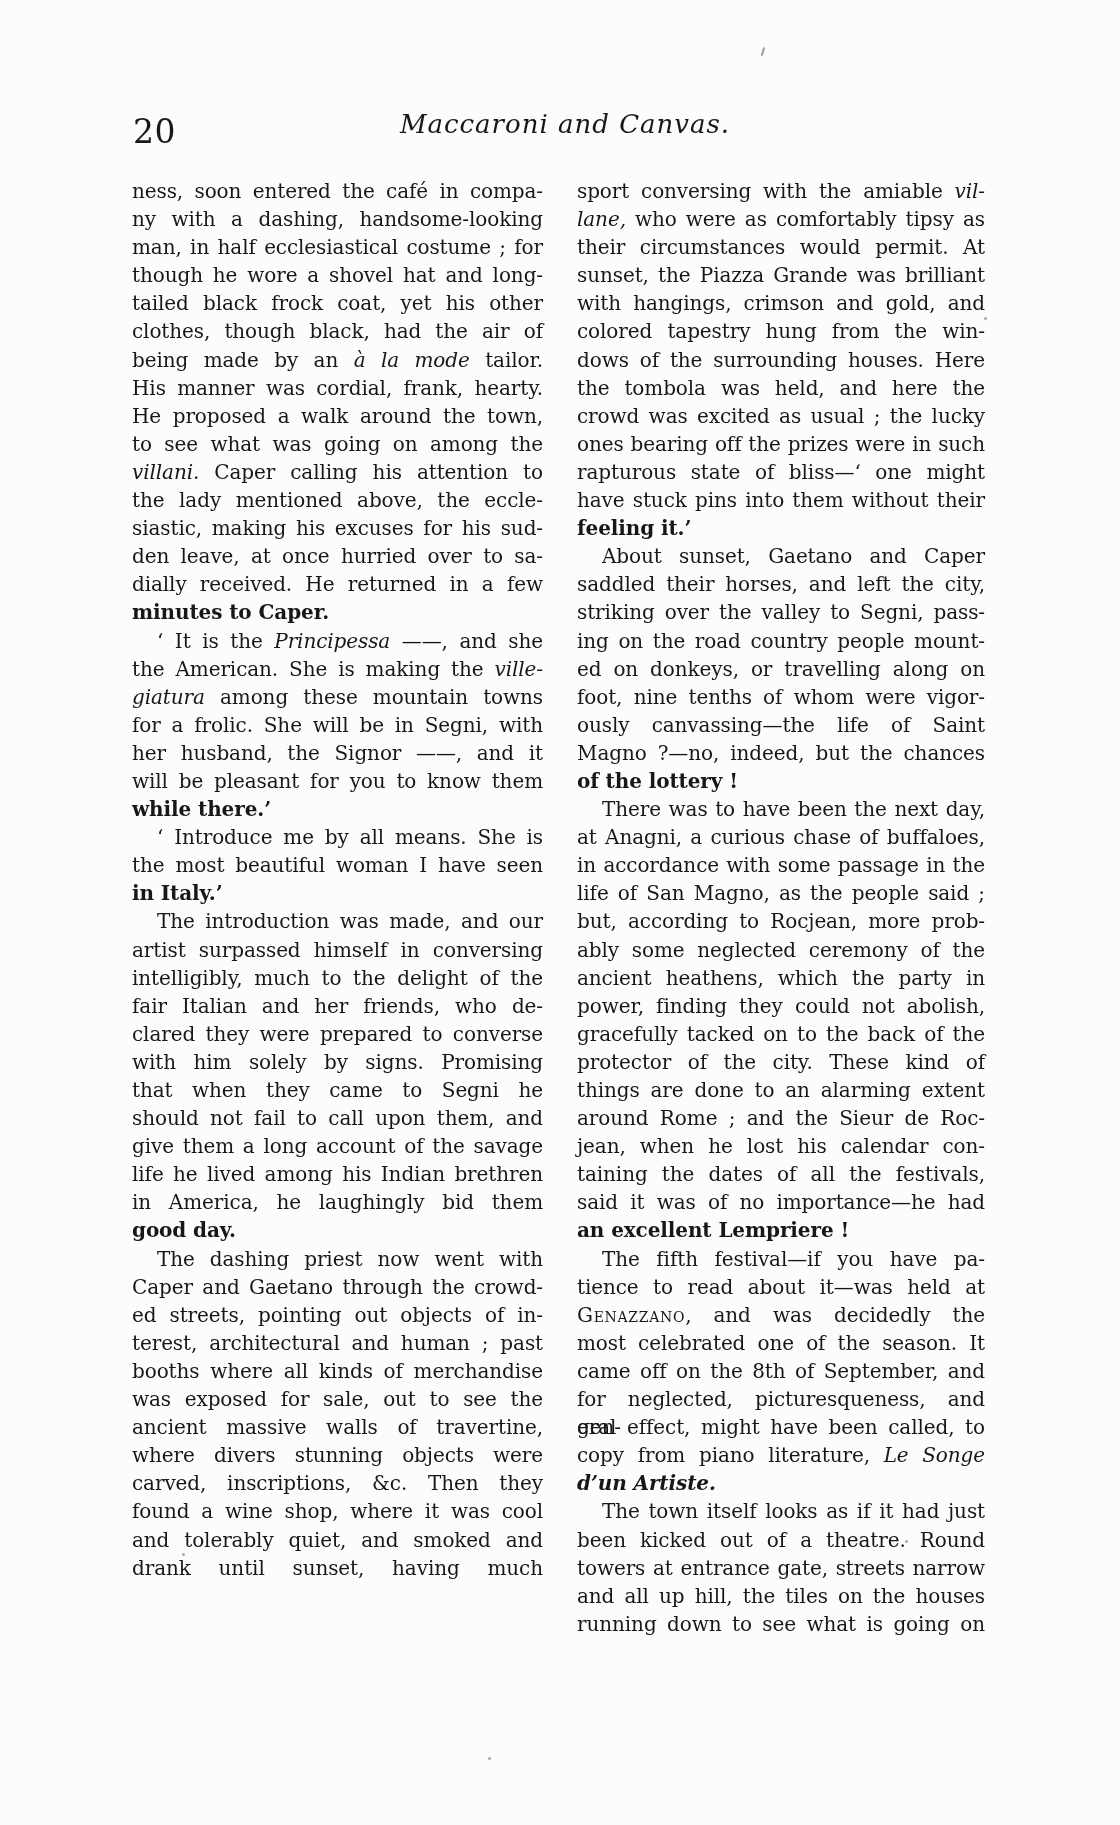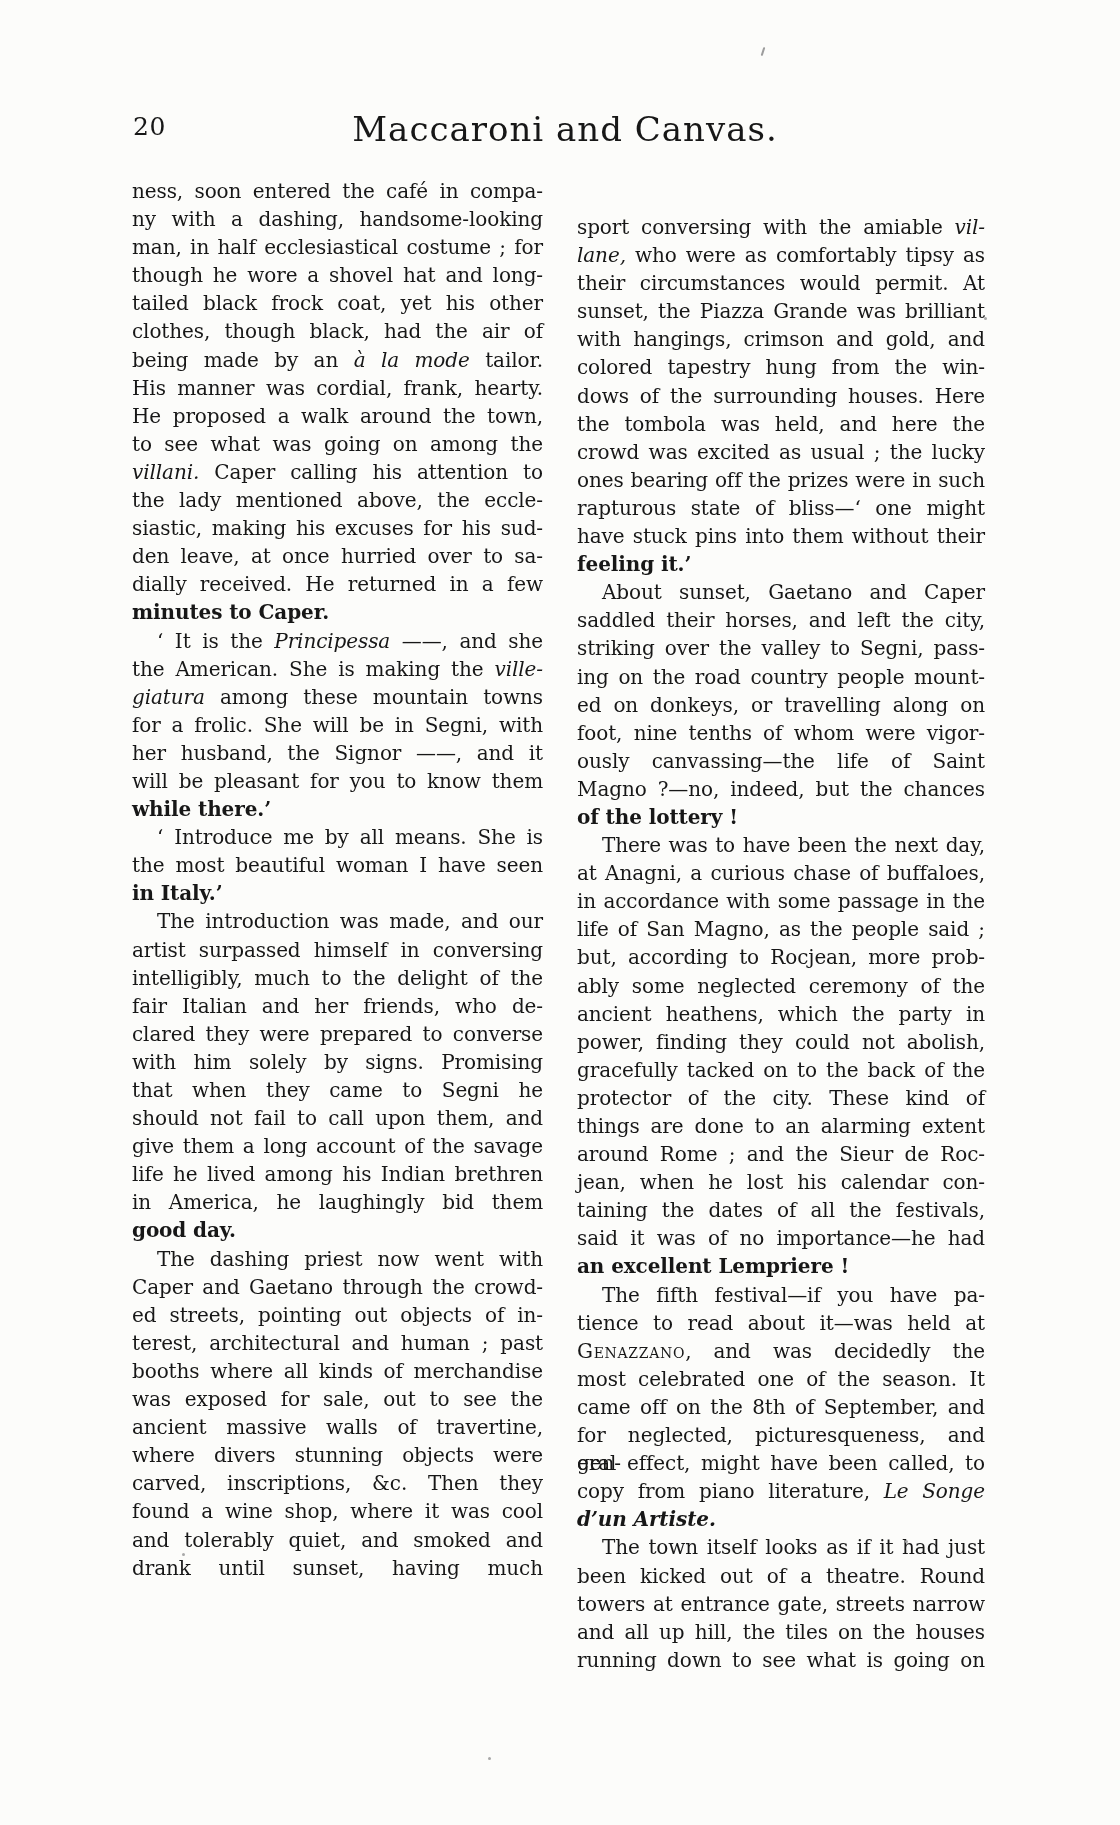--- a/index.html
+++ b/index.html
@@ -16,41 +16,42 @@
     overflow: hidden;
   }
   .page {
     position: absolute;
     inset: 0;
   }
   .page-number {
     position: absolute;
     left: 133px;
     top: 112px;
-    font-size: 25px;
+    font-size: 33px;
     letter-spacing: 0.5px;
   }
   .running-title {
     position: absolute;
     left: 120px;
     top: 109px;
     width: 890px;
     text-align: center;
-    font-size: 34px;
+    font-style: italic;
+    font-size: 26px;
     letter-spacing: 1px;
   }
   .column {
     position: absolute;
     top: 177px;
     font-size: 20px;
     line-height: 28.1px;
     letter-spacing: -0.1px;
   }
   .col-left  { left: 132px; width: 411px; }
-  .col-right { left: 577px; width: 408px; margin-top: 36px; }
+  .col-right { left: 577px; width: 408px; }
   .line {
     text-align: justify;
     text-align-last: justify;
     height: 28.1px;
   }
   .line.nojust {
     text-align: center;
     text-align-last: left;
     font-weight: bold;
   }

